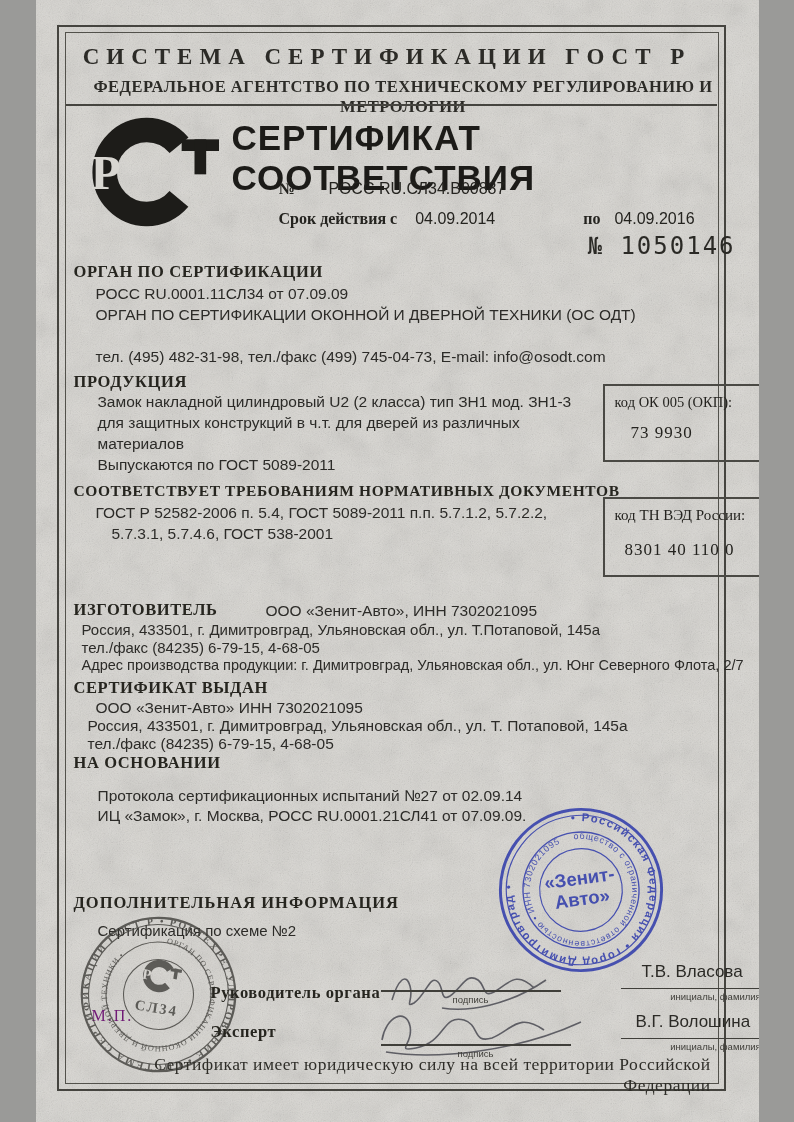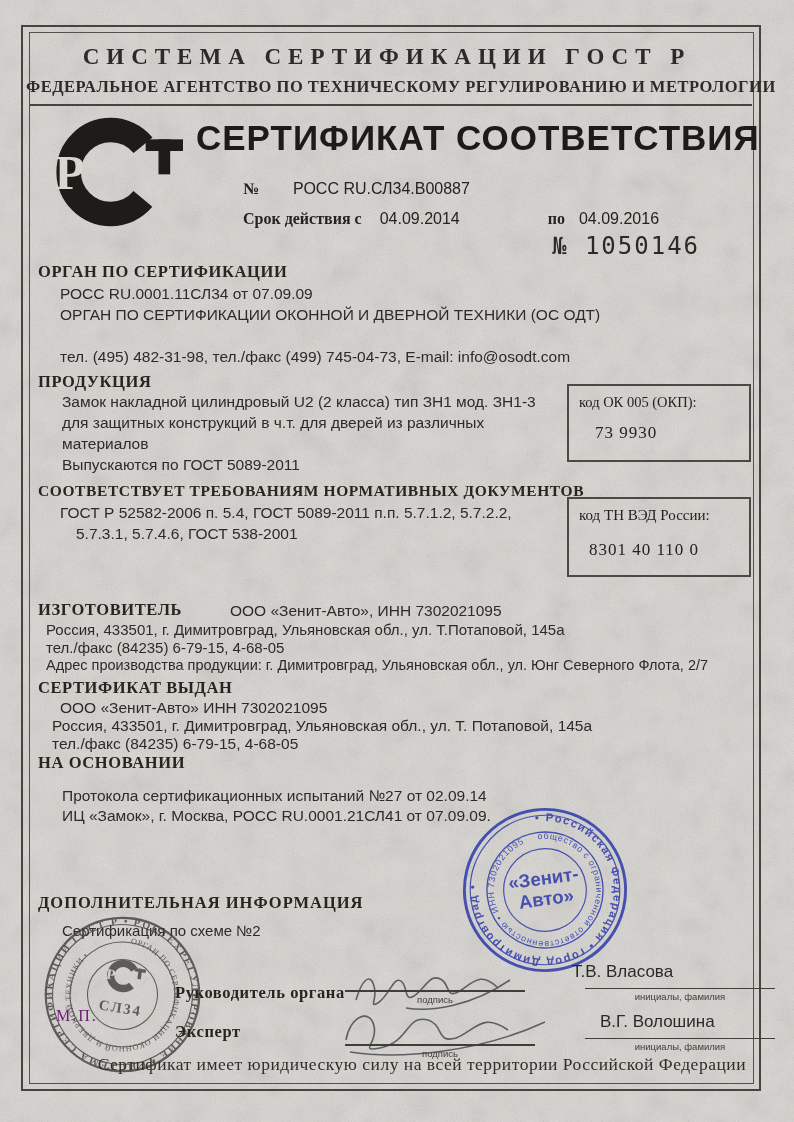--- a/index.html
+++ b/index.html
@@ -1,26 +1,26 @@
 <!DOCTYPE html>
 <html><head>
 <meta charset="utf-8">
 <style>
   html,body{margin:0;padding:0;background:#9a9a98;}
   .page{
-    position:relative;width:794px;height:1122px;margin:0 auto;
+    position:relative;width:723px;height:1122px;margin:0 auto;
     background:#d8d6d1;overflow:hidden;
     font-family:"Liberation Sans",sans-serif;color:#24231f;
   }
   .texture{position:absolute;left:0;top:0;z-index:0;pointer-events:none;}
   .abs{position:absolute;z-index:2;}
   .frame-outer{position:absolute;left:21px;top:25px;right:33px;bottom:31px;border:2px solid #45443f;z-index:1;}
   .frame-inner{position:absolute;left:29px;top:32px;right:40px;bottom:38px;border:1px solid #52514b;z-index:1;}
   .hdr1{left:0;right:20px;top:44px;text-align:center;font-family:"Liberation Serif",serif;font-weight:bold;font-size:23px;letter-spacing:7px;color:#2c2b27;}
-  .hdr2{left:0;right:14px;top:77px;font-family:"Liberation Serif",serif;font-weight:bold;font-size:16.5px;letter-spacing:0.5px;color:#2c2b27;padding-left:26px;}
+  .hdr2{left:0;right:14px;top:77px;text-align:center;font-family:"Liberation Serif",serif;font-weight:bold;font-size:16.5px;letter-spacing:0.5px;color:#2c2b27;padding-left:26px;}
   .hdr-rule{left:30px;right:42px;top:104px;border-top:2px solid #45443f;height:0;}
   .doc-title{left:196px;top:118px;font-size:35px;font-weight:bold;letter-spacing:1px;color:#1c1b18;}
   .certnum-line{left:243px;top:180px;font-size:16px;}
   .certnum-line .no{font-family:"Liberation Serif",serif;font-weight:bold;margin-right:34px;}
   .validity{left:243px;top:210px;font-size:16px;}
   .validity .lbl{font-family:"Liberation Serif",serif;font-weight:bold;}
   .validity .d1{margin-left:18px;}
   .validity .po{font-family:"Liberation Serif",serif;font-weight:bold;margin-left:88px;}
   .validity .d2{margin-left:14px;}
   .form-number{left:552px;top:232px;font-family:"DejaVu Sans Mono",monospace;font-size:24px;letter-spacing:2px;color:#2a2925;}
@@ -165,21 +165,21 @@
     </g>
     <text x="85" y="104" text-anchor="middle" font-family="Liberation Serif, serif" font-weight="bold" font-size="15" letter-spacing="2" fill="#3c3b37">СЛ34</text>
   </svg>
 
   <div class="abs sec-h" style="left:175px;top:983px;">Руководитель органа</div>
   <svg class="abs" style="left:348px;top:962px;" width="175" height="52" viewBox="0 0 175 52">
     <path d="M8,38 C14,18 22,10 26,24 C30,38 20,46 30,41 C42,33 46,12 54,20 C60,26 56,40 66,34 C78,26 82,10 94,18 C102,24 98,36 110,30 C124,22 132,8 150,26 M58,46 C84,50 124,44 162,18" fill="none" stroke="#4a4a52" stroke-width="1.6" opacity="0.85"></path>
   </svg>
   <div class="abs sig-line" style="left:345px;top:990px;width:180px;"></div>
   <div class="abs sig-cap" style="left:345px;top:994px;width:180px;">подпись</div>
-  <div class="abs sig-name" style="left:572px;top:962px;">Т.В. Власова</div>
+  <div class="abs sig-name" style="left:606px;top:962px;">Т.В. Власова</div>
   <div class="abs sig-line" style="left:585px;top:988px;width:190px;border-bottom-width:1.5px;"></div>
   <div class="abs sig-cap" style="left:585px;top:991px;width:190px;">инициалы, фамилия</div>
 
   <div class="abs sec-h" style="left:175px;top:1022px;">Эксперт</div>
   <svg class="abs" style="left:340px;top:1000px;" width="215" height="58" viewBox="0 0 215 58">
     <path d="M6,40 C10,16 30,8 34,26 C38,44 18,52 40,48 C70,42 66,14 88,20 C104,25 96,44 116,38 C136,30 142,12 168,30 M10,52 C60,60 140,52 205,22" fill="none" stroke="#4a4a52" stroke-width="1.6" opacity="0.85"></path>
   </svg>
   <div class="abs sig-line" style="left:345px;top:1044px;width:190px;"></div>
   <div class="abs sig-cap" style="left:345px;top:1048px;width:190px;">подпись</div>
   <div class="abs sig-name" style="left:600px;top:1012px;">В.Г. Волошина</div>

